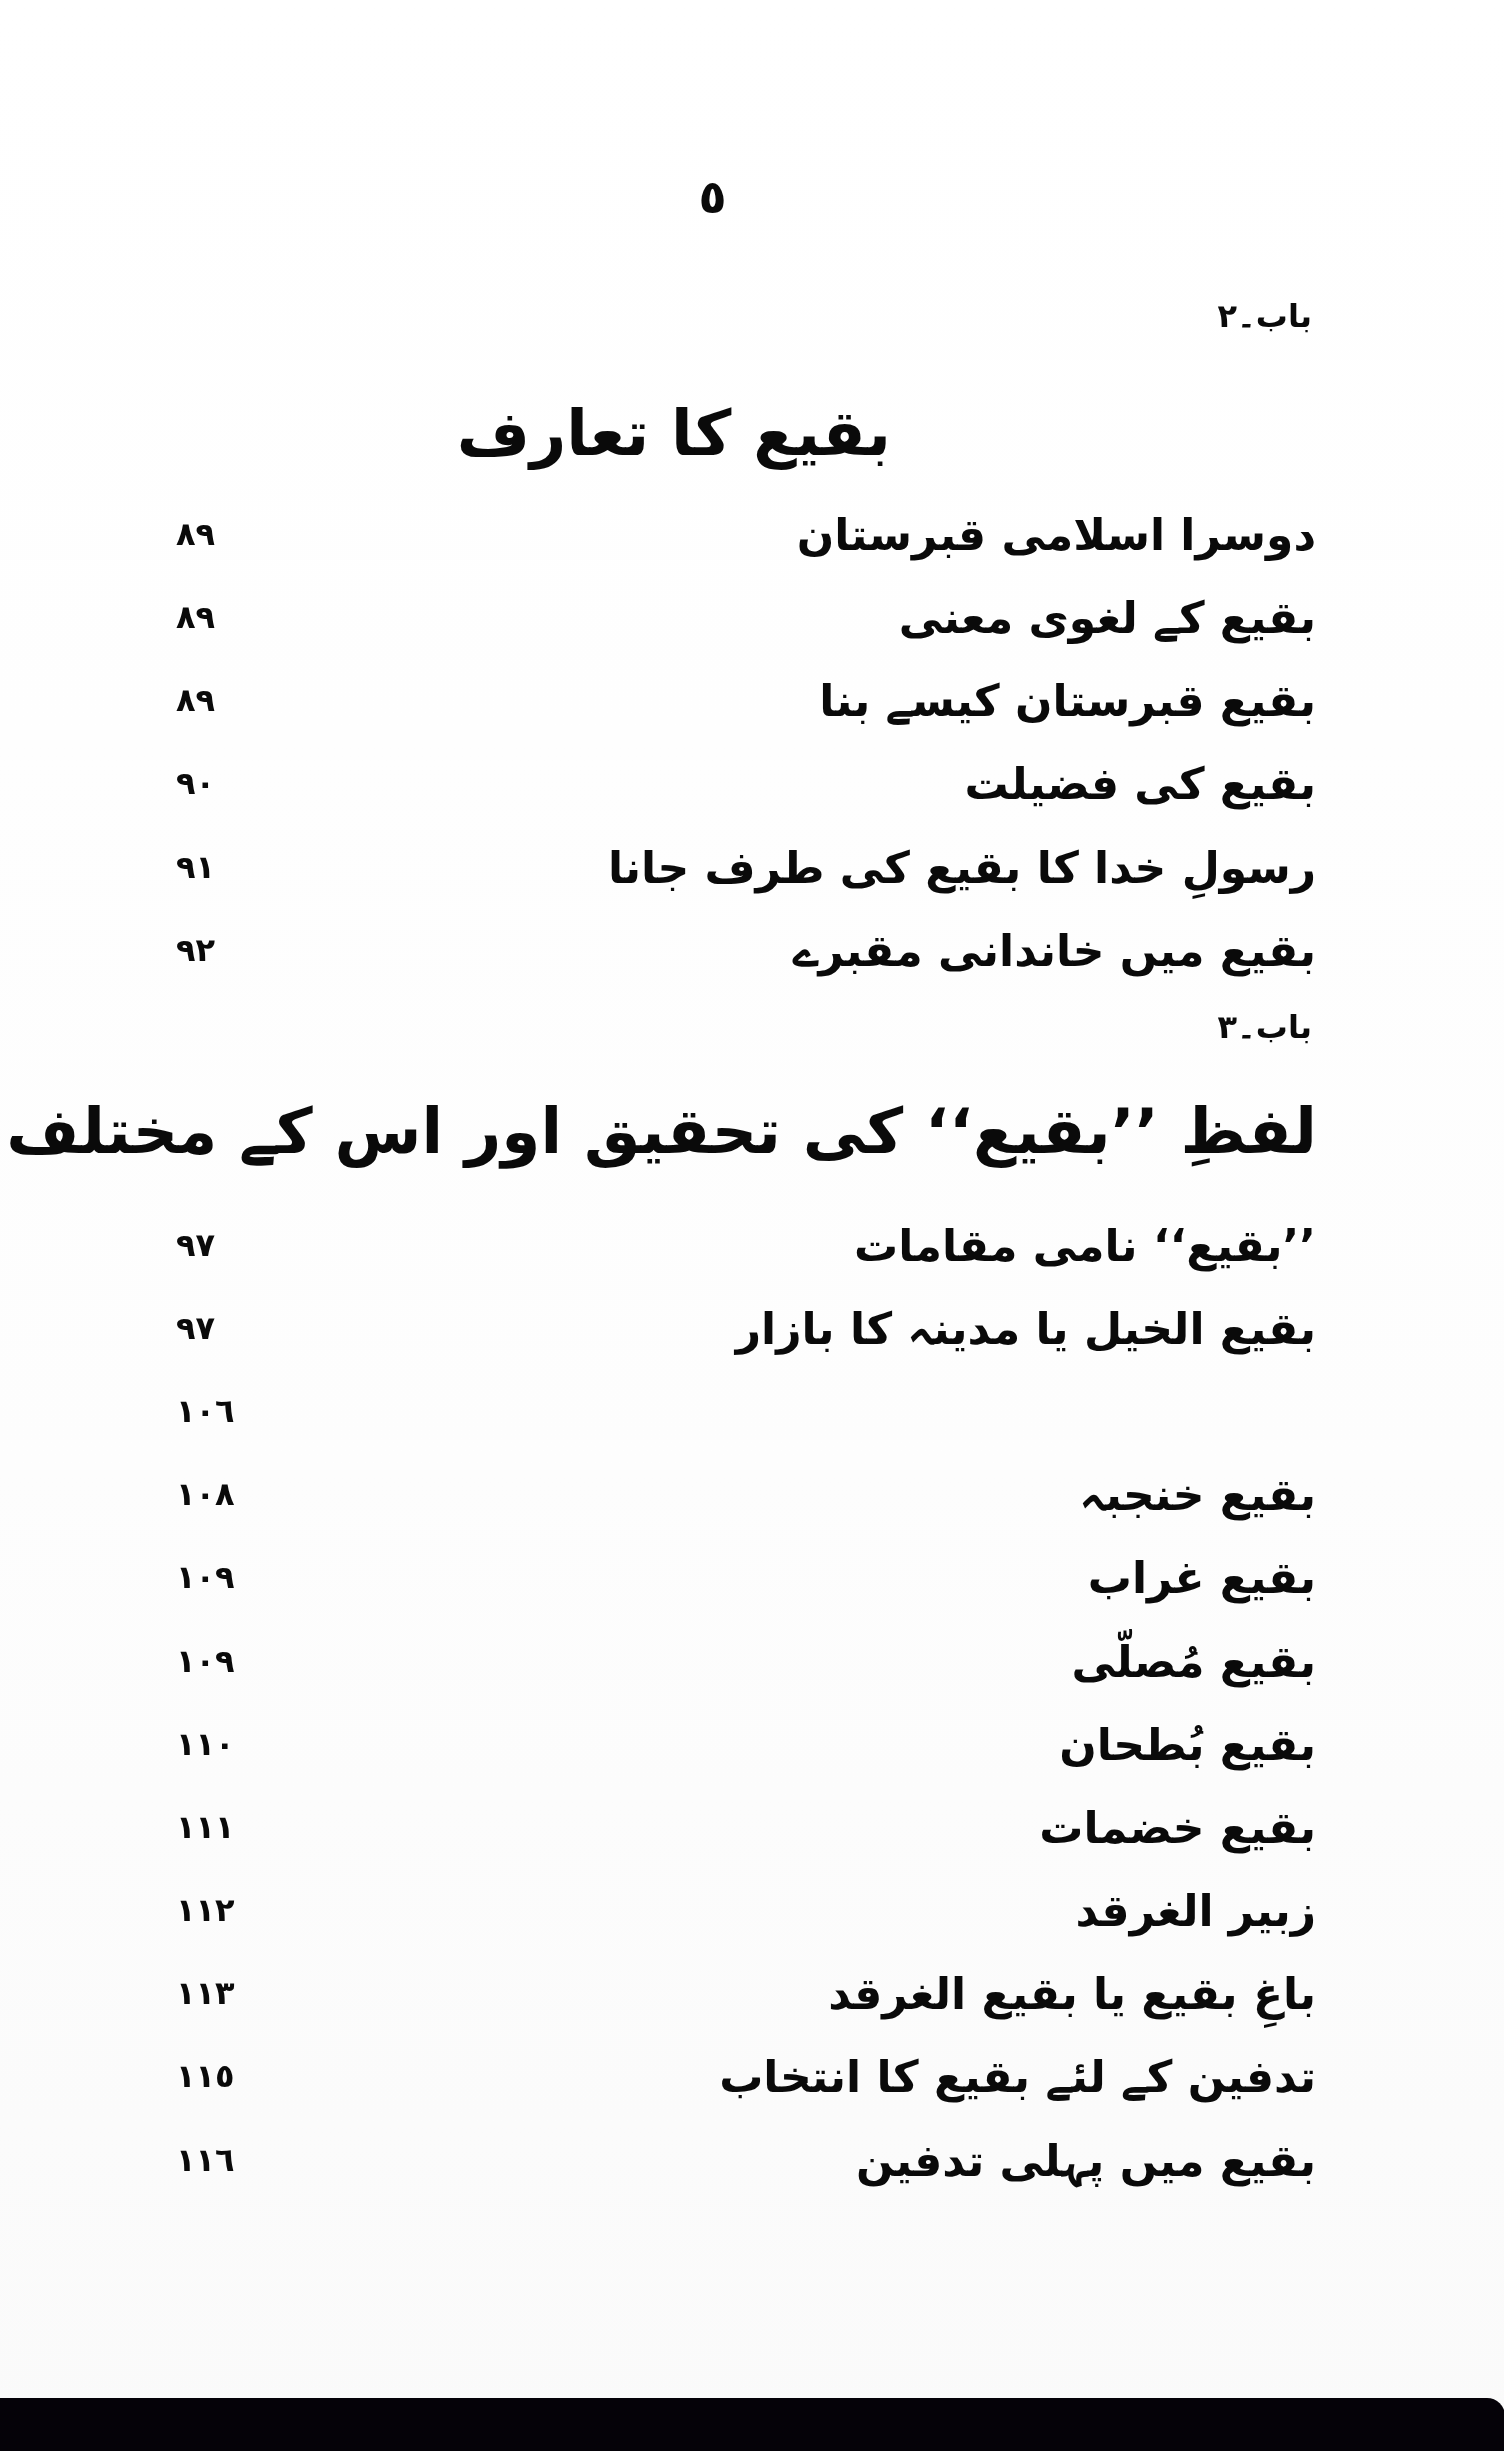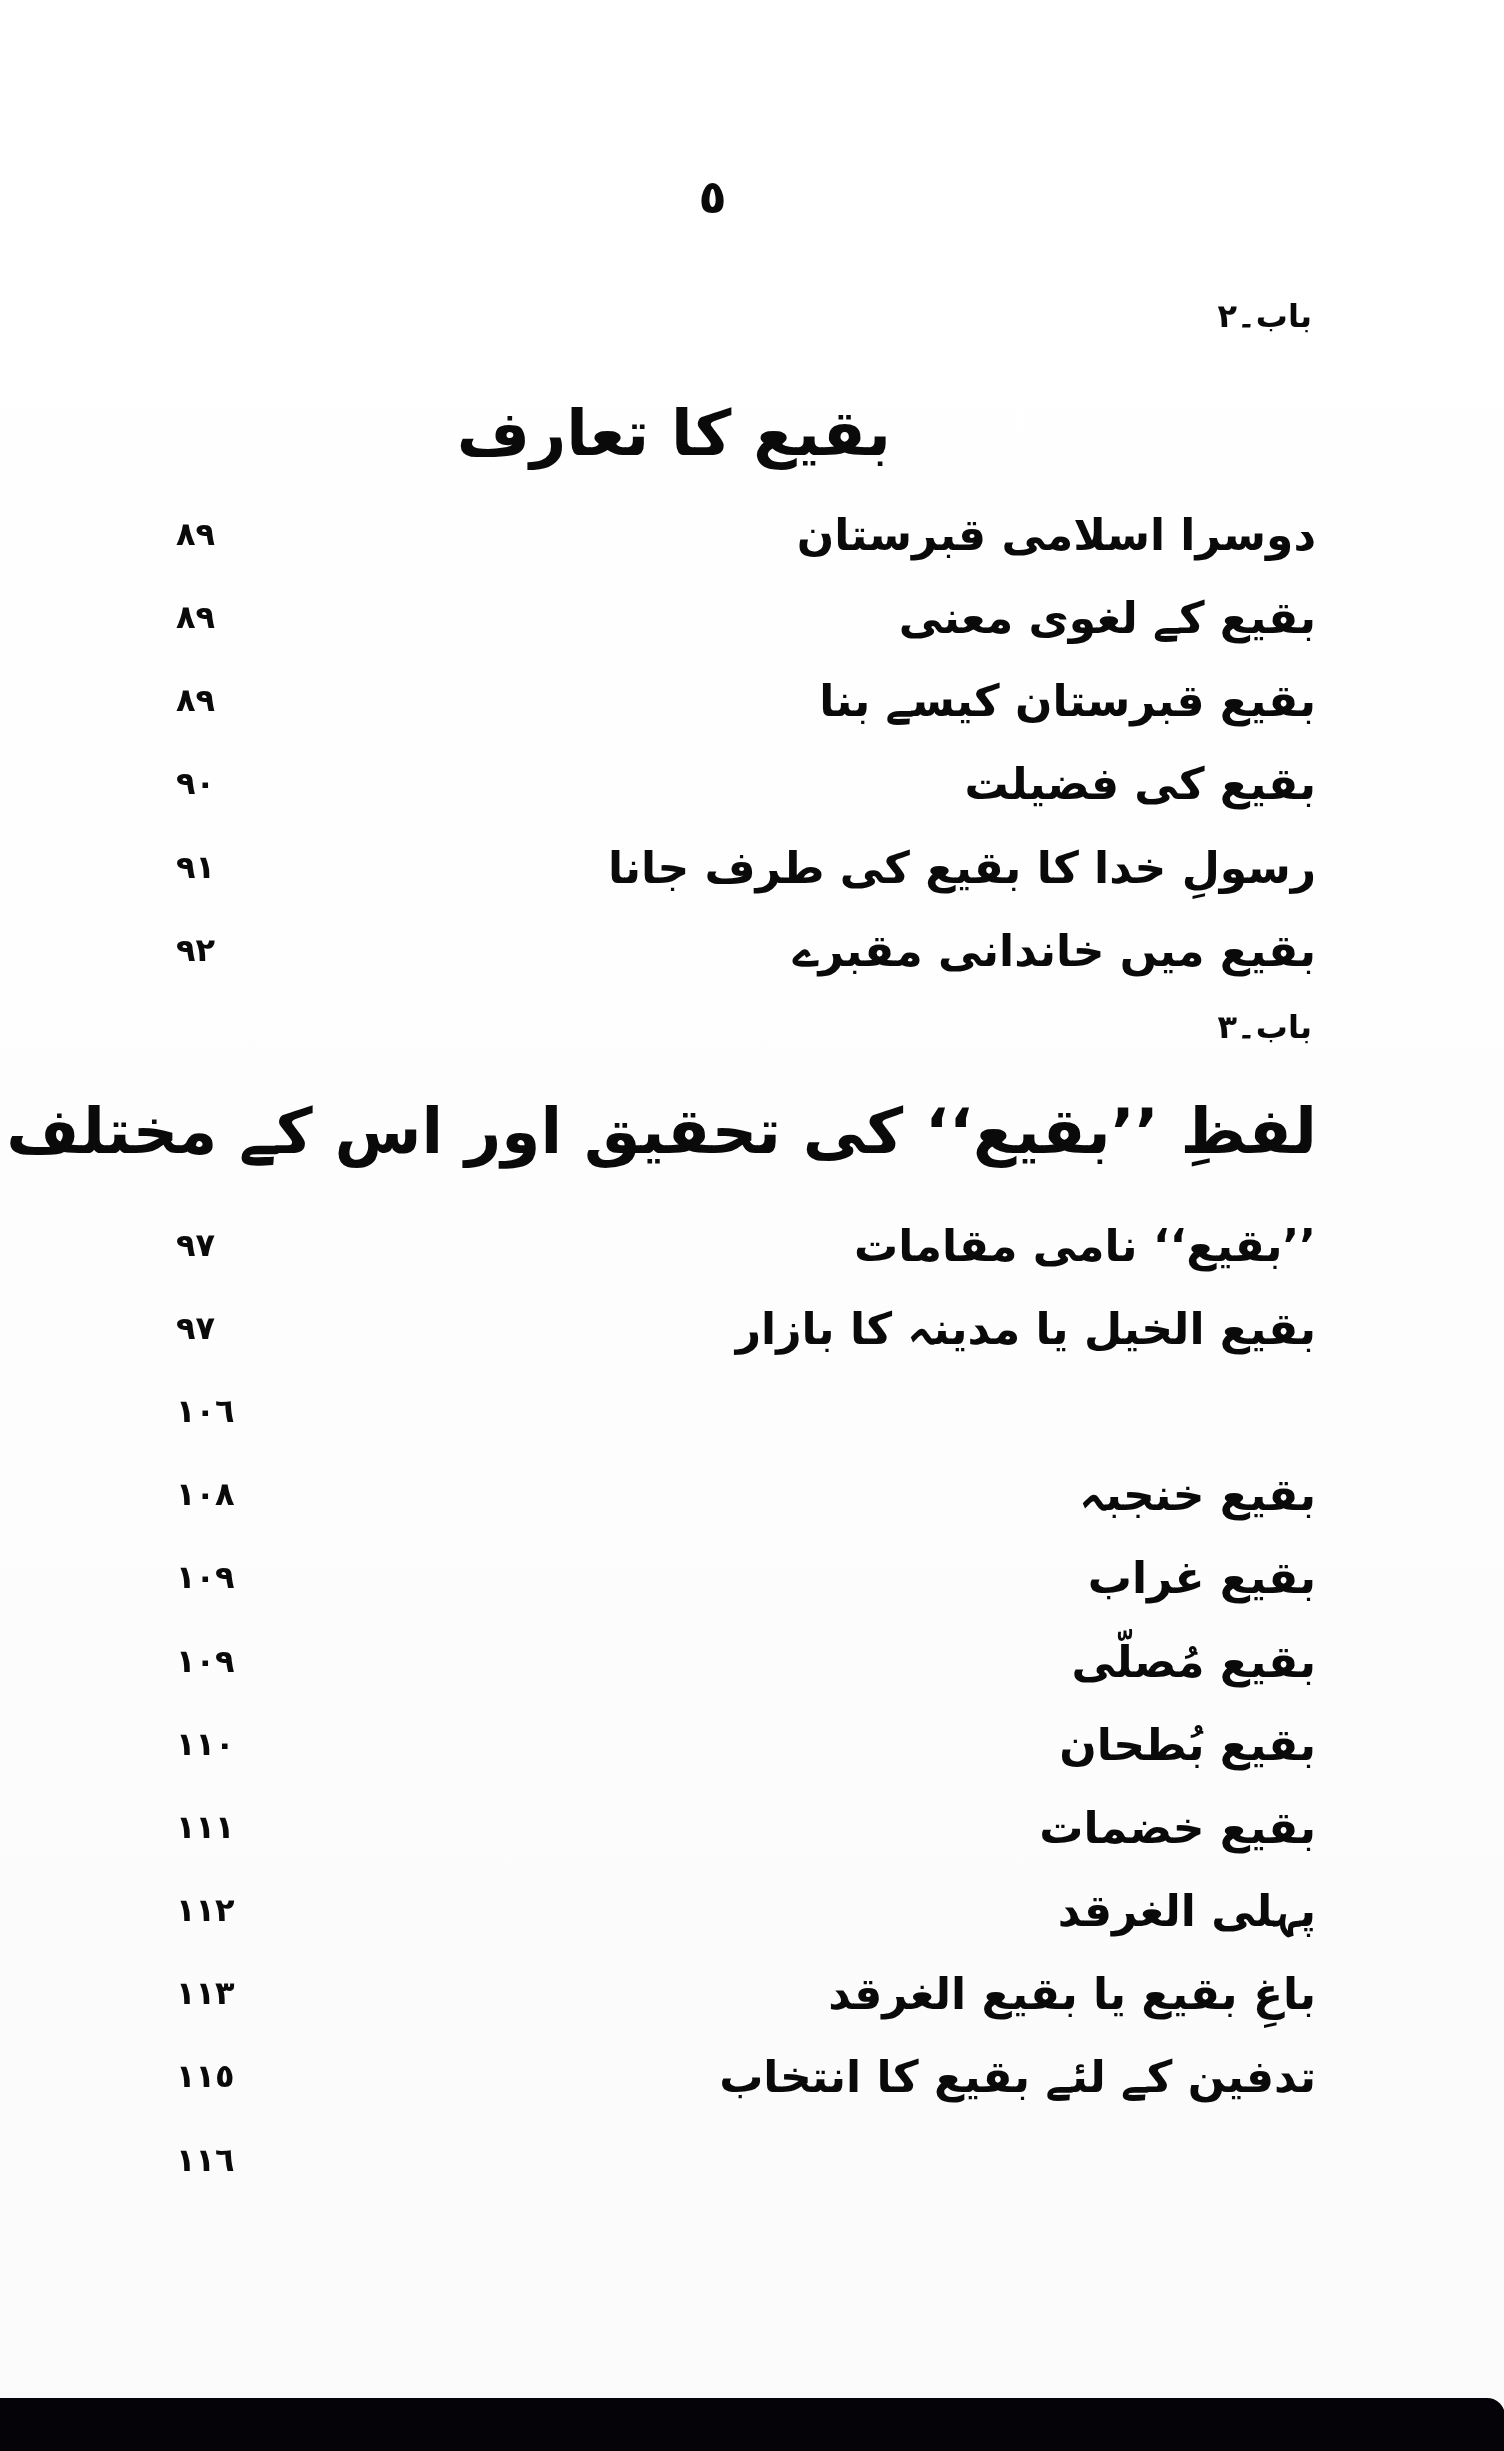--- a/index.html
+++ b/index.html
@@ -153,31 +153,32 @@
     </div>
     <div class="toc-row" style="top:1705px;">
       <span class="toc-text">بقیع بُطحان</span>
       <span class="toc-page">١١٠</span>
     </div>
     <div class="toc-row" style="top:1788px;">
       <span class="toc-text">بقیع خضمات</span>
       <span class="toc-page">١١١</span>
     </div>
     <div class="toc-row" style="top:1871px;">
-      <span class="toc-text">پہلی الغرقد</span>
+      <span class="toc-text">زبیر الغرقد</span>
       <span class="toc-page">١١٢</span>
     </div>
     <div class="toc-row" style="top:1954px;">
       <span class="toc-text">باغِ بقیع یا بقیع الغرقد</span>
       <span class="toc-page">١١٣</span>
     </div>
     <div class="toc-row" style="top:2037px;">
       <span class="toc-text">تدفین کے لئے بقیع کا انتخاب</span>
       <span class="toc-page">١١٥</span>
     </div>
     <div class="toc-row" style="top:2121px;">
+      <span class="toc-text">بقیع میں پہلی تدفین</span>
       <span class="toc-page">١١٦</span>
     </div>
   </section>
 
   <div class="bottom-bar"></div>
 </div>
 
 
 </body></html>

